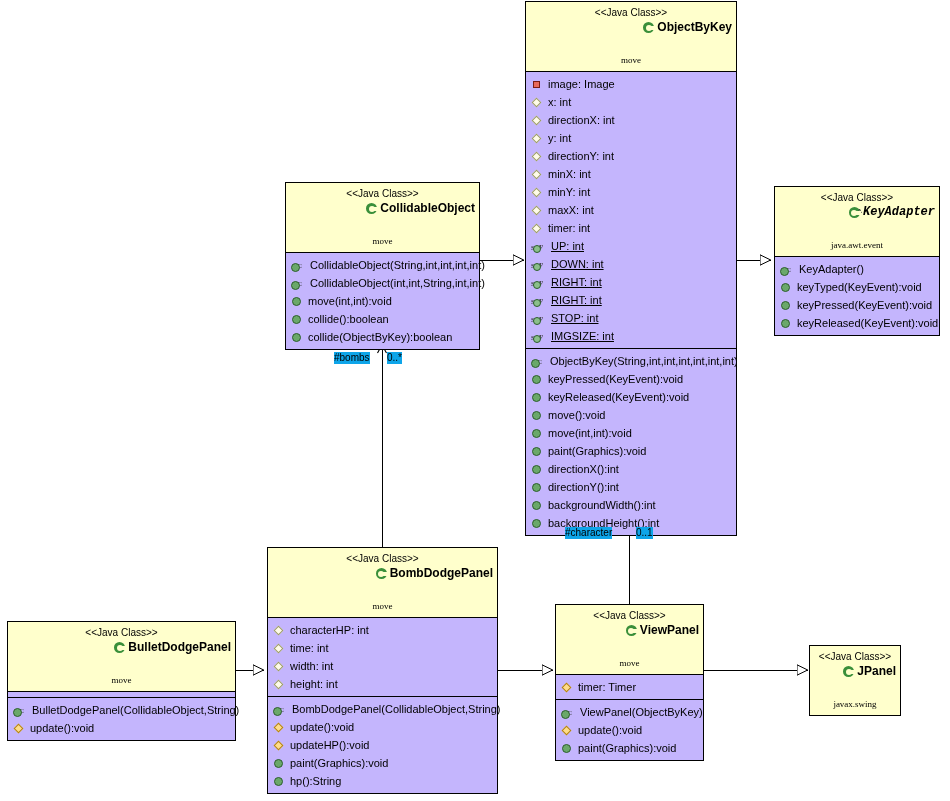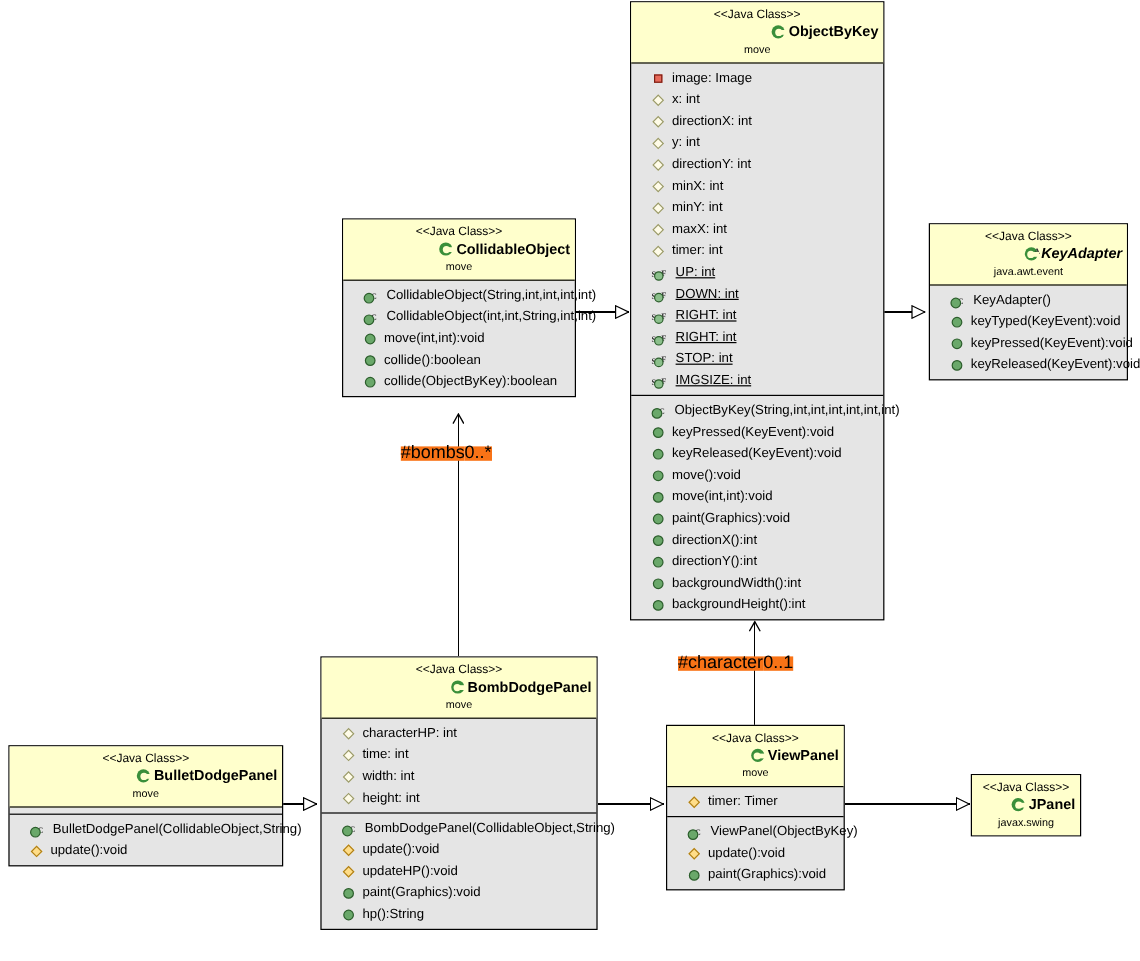--- a/index.html
+++ b/index.html
@@ -26,21 +26,21 @@
     left: 0; top: 0;
     width: 950px;
     height: 801px;
     pointer-events: none;
   }
 
   
   .uml-class {
     position: absolute;
     box-sizing: border-box;
-    background: #e5e5e5;
+    background: #c4b5fd;
     border: 1px solid #000000;
     z-index: 5;
   }
   .uml-header {
     padding: 4px 4px 5px 4px;
     text-align: center;
     border-bottom: 1px solid #000000;
     background: #ffffcc;
   }
   .stereotype {
@@ -55,29 +55,31 @@
     text-align: right;
   }
   .cls-name {
     font-size: 12px;
     font-weight: bold;
     color: #000;
     vertical-align: middle;
   }
   .cls-name.abstract {
     font-style: italic;
+    font-family: Liberation Mono, monospace;
   }
   .pkg {
     font-size: 9px;
     color: #000;
     line-height: 12px;
-    margin-top: 1px;
+    margin-top: 19px;
+    font-family: Liberation Serif, serif;
   }
   .compartment {
-    padding: 3px 0px 3px 12px;
+    padding: 3px 0px 3px 0px;
     border-bottom: 1px solid #000000;
   }
   .compartment:last-child {
     border-bottom: none;
   }
   .compartment.empty {
     padding: 1px 0 1px 0;
     height: 3px;
   }
   .member {
@@ -213,27 +215,26 @@
     font-size: 7px;
     font-weight: bold;
     font-style: normal;
     color: #333;
     font-family: "Liberation Serif", serif;
   }
 
   
   .assoc-label {
     position: absolute;
-    font-size: 15px;
+    font-size: 10px;
     color: #000;
-    background: #f97316;
+    background: #0ea5e9;
     white-space: nowrap;
     z-index: 6;
     line-height: 12px;
-    margin-top: 20px;
   }
 </style>
 </head>
 <body>
 
 <div id="canvas">
 
   <svg class="links" viewBox="0 0 950 801" xmlns="http://www.w3.org/2000/svg">
     <defs>
       <marker id="hollowTri" viewBox="0 0 12 12" refX="11.5" refY="6" markerWidth="12" markerHeight="12" orient="auto-start-reverse">

